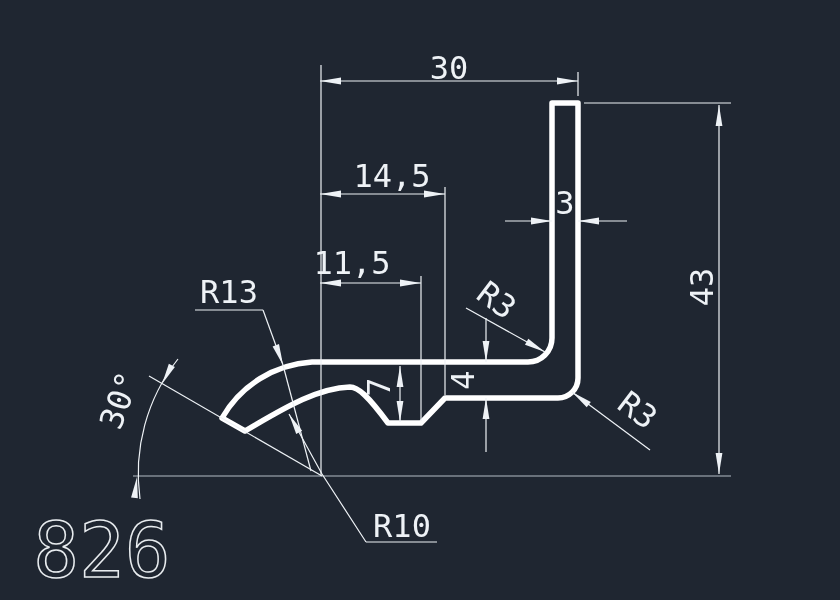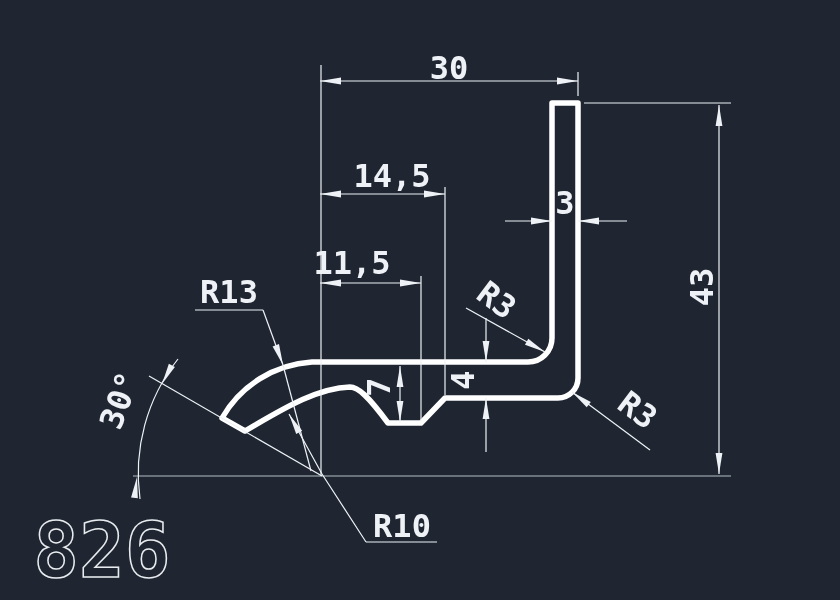--- a/index.html
+++ b/index.html
@@ -9,21 +9,20 @@
     width: 840px;
     height: 600px;
     overflow: hidden;
     font-family: "DejaVu Sans Mono", monospace;
   }
   .canvas-wrap {
     position: relative;
     width: 840px;
     height: 470px;
     background: #1f2631;
-    font-weight: bold;
   }
   svg { display: block; }
   svg text {
     font-family: "DejaVu Sans Mono", monospace;
     fill: #eef2f6;
   }
   .dim-text { font-size: 32px; }
   .part-no {
     font-size: 76px;
     fill: none;

